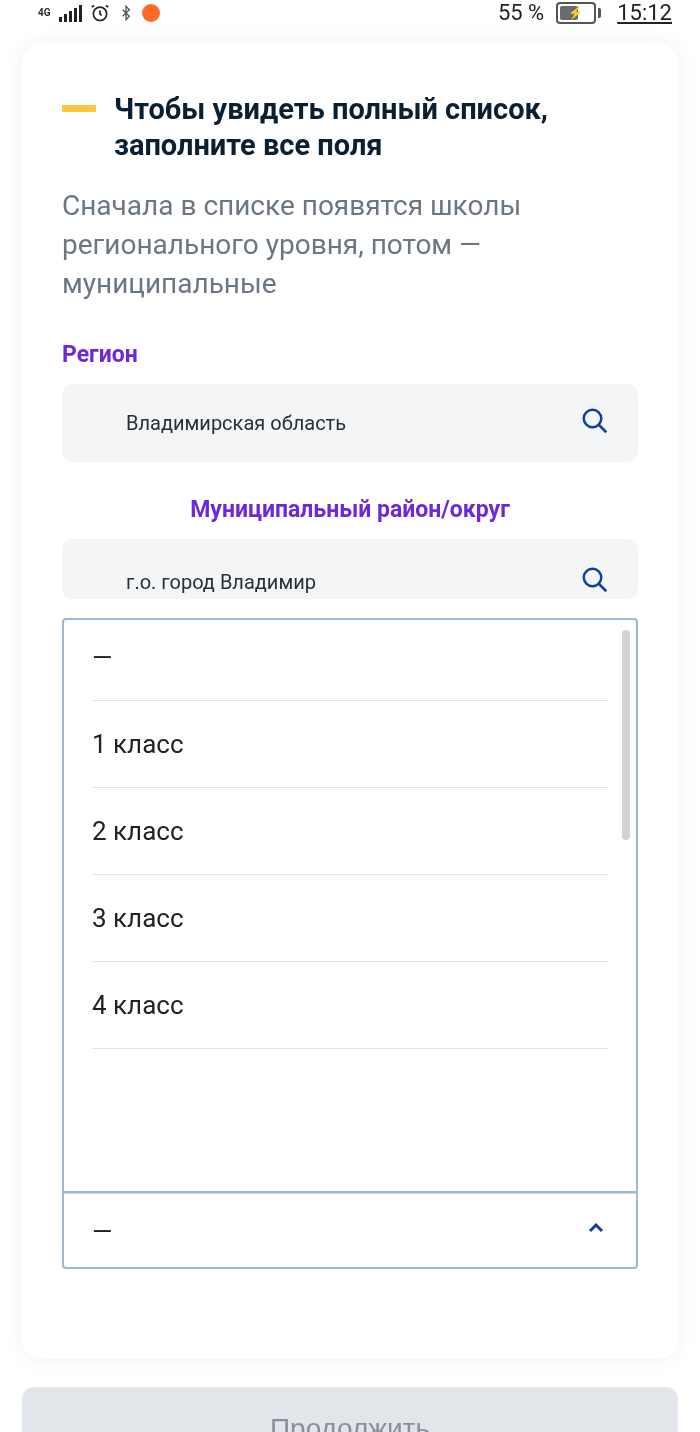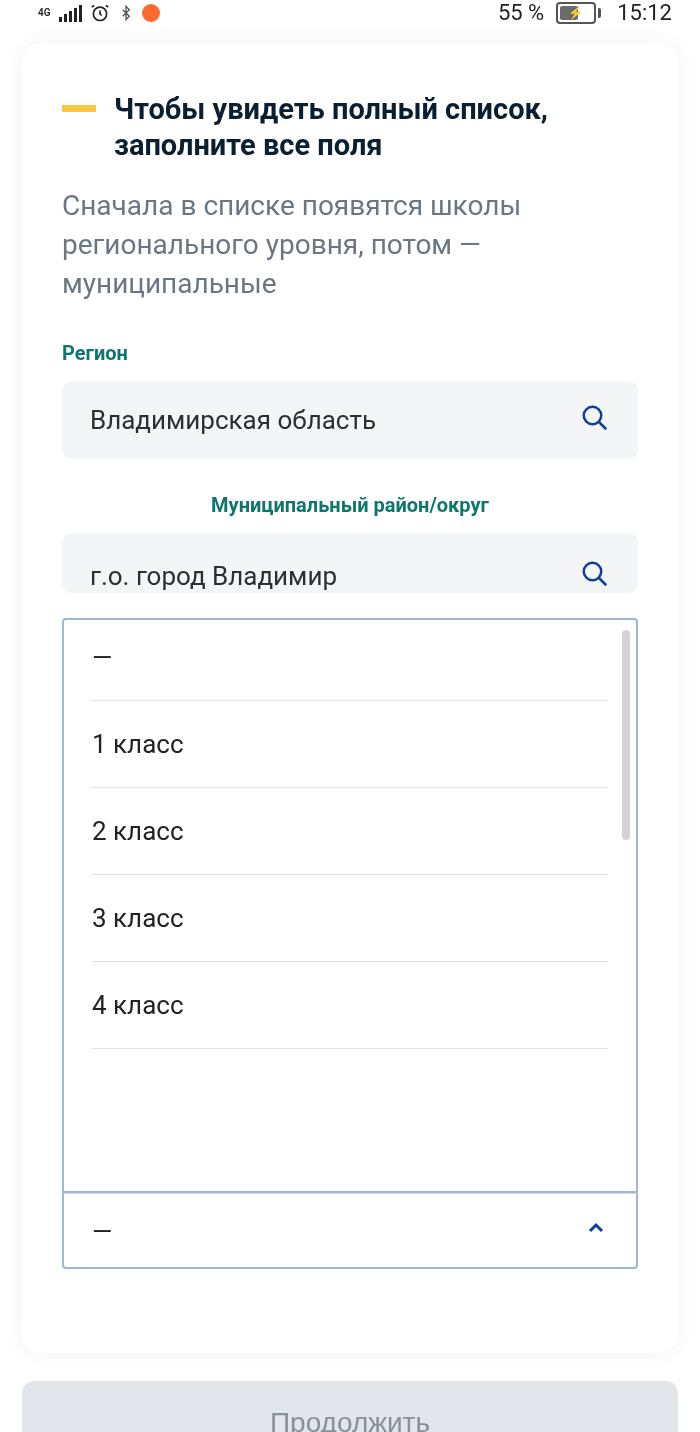--- a/index.html
+++ b/index.html
@@ -24,23 +24,23 @@
   .batt-bolt{ position:absolute; left:50%; top:50%; transform:translate(-50%,-50%); font-size:12px; color:#fff;}
   
   .close-row { padding:40px 30px 12px 0; text-align:right; }
   .close-link { color:#0d3f9c; font-size:28px; font-weight:600; cursor:pointer; }
   
   .card { margin:18px 22px 0 22px; background:#fff; border-radius:20px; box-shadow:0 0 22px rgba(0,0,0,0.06); padding:48px 40px 40px 40px; position:relative; flex:0 0 auto; }
   .heading-row{ display:flex; align-items:flex-start; gap:18px; margin-bottom:22px;justify-content:flex-end;}
   .accent-bar{ width:34px; height:7px; background:#f9c642; margin-top:14px; flex:0 0 auto; border-radius:1px;}
   .heading { font-size:29px; font-weight:700; color:#0b1f33; line-height:1.25; }
   .subtext{ color:#6b7683; font-size:28px; line-height:1.4; margin-bottom:38px;}
-  .field-label{ font-size:20px; font-weight:700; color:#0f766e; margin-bottom:16px; }
+  .field-label{ font-size:23px; font-weight:700; color:#6d28d9; margin-bottom:16px; }
   .select-box{ background:#f3f5f7; border-radius:10px; height:78px; display:flex; align-items:center; justify-content:space-between; padding:0 28px; cursor:pointer; }
-  .select-text{ font-size:26px; color:#2a2f36; }
+  .select-text{ font-size:20px; color:#2a2f36;margin-left:36px; }
   .select-text.cut{ white-space:nowrap; overflow:hidden; }
   .field-block{ margin-bottom:34px; }
   .district-box{ height:60px; overflow:hidden; padding-top:26px; } 
   
   .dropdown-wrap { position:absolute; left:40px; right:40px; top:575px; }
   .dropdown-list { border:2px solid #9fb6d6; border-radius:4px 4px 0 0; background:#fff; height:575px; overflow:hidden; position:relative; }
   .dd-scroll{ position:absolute; right:6px; top:10px; width:8px; height:210px; background:#d3d3d3; border-radius:4px;}
   .dd-inner{ padding:0 28px; }
   .dd-item{ font-size:26px; color:#222; padding:28px 0; border-bottom:1px solid #e3e3e3; cursor:pointer;}
   .dd-item:first-child{ padding-top:22px;}
@@ -84,21 +84,21 @@
     </div>
     <div class="sb-right">
       <span>55 %</span>
       <span class="batt">
         <span class="batt-body">
             <span class="batt-fill"></span>
             <span class="batt-bolt">⚡</span>
           </span>
           <span class="batt-tip"></span>
       </span>
-      <span style="margin-left:4px;">15:12</span>
+      <span style="margin-left:4px;text-decoration:underline;">15:12</span>
     </div>
   </div>
 
 
   <div class="card">
     <div class="heading-row">
       <div class="accent-bar"></div>
       <h1 class="heading">Чтобы увидеть полный список, заполните все поля</h1>
     </div>
     <p class="subtext">Сначала в списке появятся школы регионального уровня, потом — муниципальные</p>

